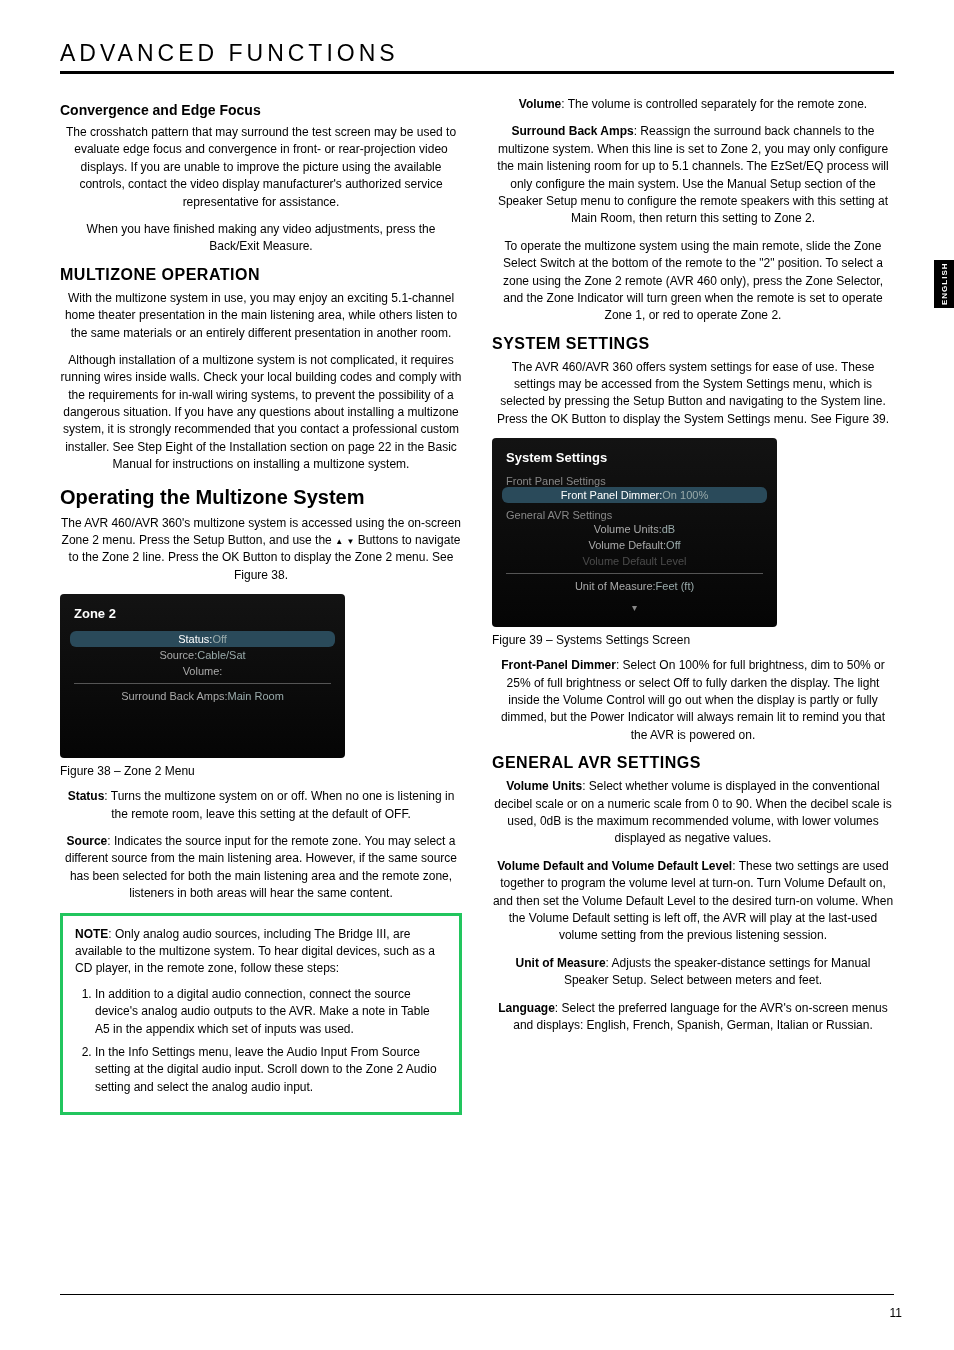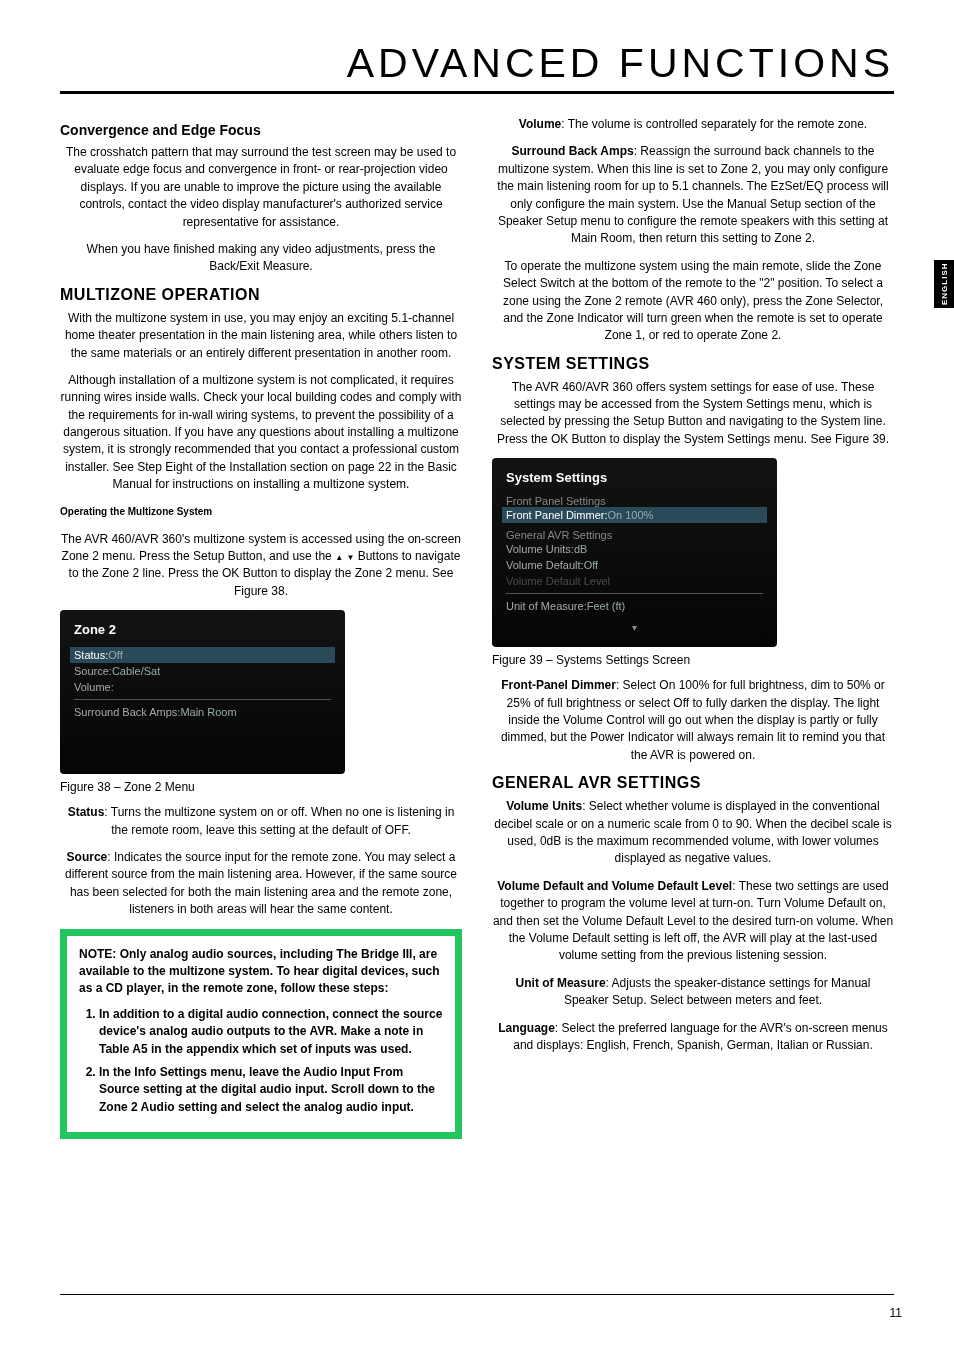--- a/index.html
+++ b/index.html
@@ -11,23 +11,22 @@
     position: relative;
     color: #000;
   }
   .page {
     padding: 40px 60px 40px 60px;
     position: relative;
   }
   .header-title {
     font-family: "Arial Black", Arial, sans-serif;
     font-weight: 400;
-    font-size: 41px;
+    font-size: 23px;
     letter-spacing: 4px;
-    text-align: right;
     text-transform: uppercase;
     margin-bottom: 4px;
   }
   .header-rule {
     border: none;
     border-top: 3px solid #000;
     margin-bottom: 22px;
   }
   .columns {
     display: flex;
@@ -48,23 +47,23 @@
     font-weight: 900;
     font-size: 16px;
     letter-spacing: 0.5px;
     margin-top: 8px;
     margin-bottom: 6px;
     text-transform: uppercase;
   }
   .h-sub {
     font-family: Arial, sans-serif;
     font-weight: 900;
-    font-size: 10px;
+    font-size: 20px;
     margin-top: 12px;
-    margin-bottom: 14px;
+    margin-bottom: 6px;
   }
   p.body {
     font-size: 12px;
     line-height: 1.45;
     margin-bottom: 10px;
     text-align: center;
   }
   p.body strong, p.body b { font-weight: bold; }
   .caption {
     font-size: 12px;
@@ -87,22 +86,23 @@
     margin-bottom: 10px;
   }
   .screenshot .group {
     color: #888;
     font-size: 11px;
     margin-top: 6px;
     margin-bottom: 0;
   }
   .screenshot .row {
     display: flex;
-    justify-content: flex-start;
+    justify-content: center;
     padding: 2px 0;
+    border-radius: 6px;
   }
   .screenshot .row.sel {
     background: #2a4a5a;
     padding: 2px 4px;
     margin: 0 -4px;
   }
   .screenshot .label { color: #aaa; }
   .screenshot .row.sel .label { color: #fff; }
   .screenshot .value { color: #9aa; }
   .screenshot hr {
@@ -110,26 +110,25 @@
     border-top: 1px solid #555;
     margin: 4px 0;
   }
   .screenshot .arrow {
     text-align: center;
     color: #888;
     font-size: 10px;
     margin-top: 8px;
   }
   .note-box {
-    border: 7px solid #22c55e;
+    border: 3px solid #22c55e;
     padding: 10px 12px;
     font-size: 12px;
     line-height: 1.45;
     margin-top: 8px;
-    font-weight: bold;
   }
   .note-box p { margin-bottom: 8px; }
   .note-box ol { padding-left: 20px; }
   .note-box li { margin-bottom: 6px; }
   .side-tab {
     position: absolute;
     right: 0;
     top: 260px;
     width: 20px;
     height: 48px;

